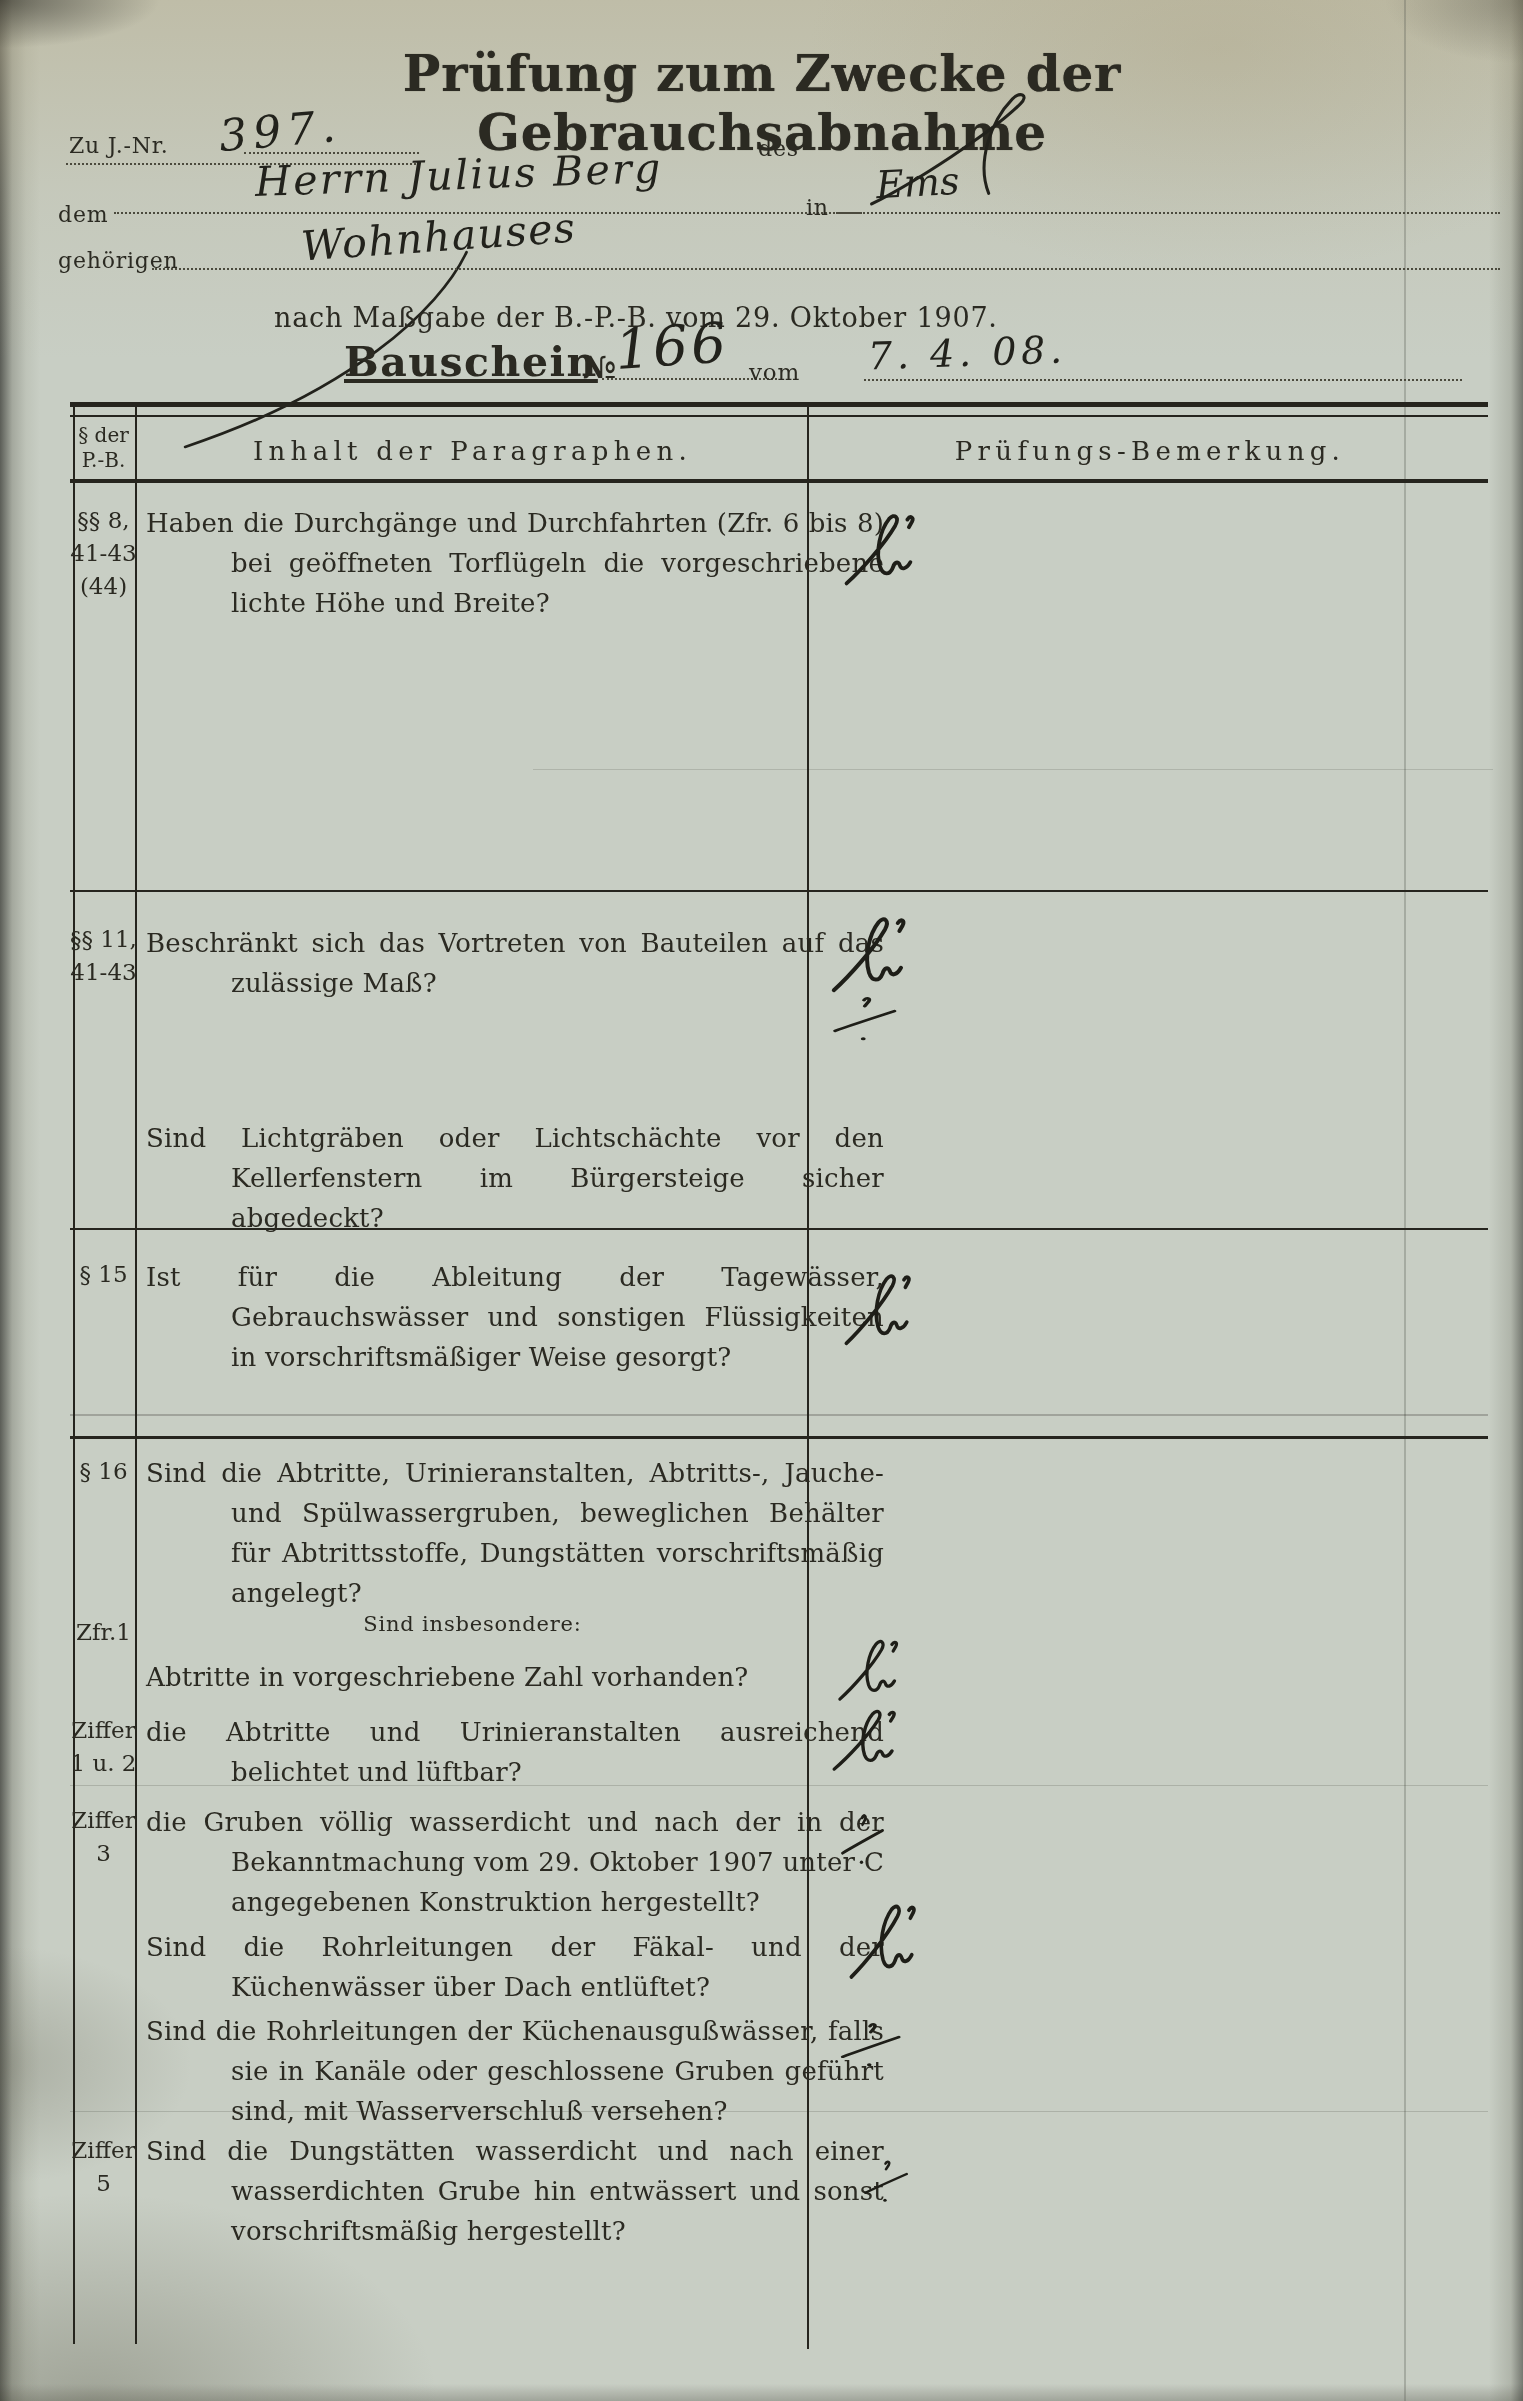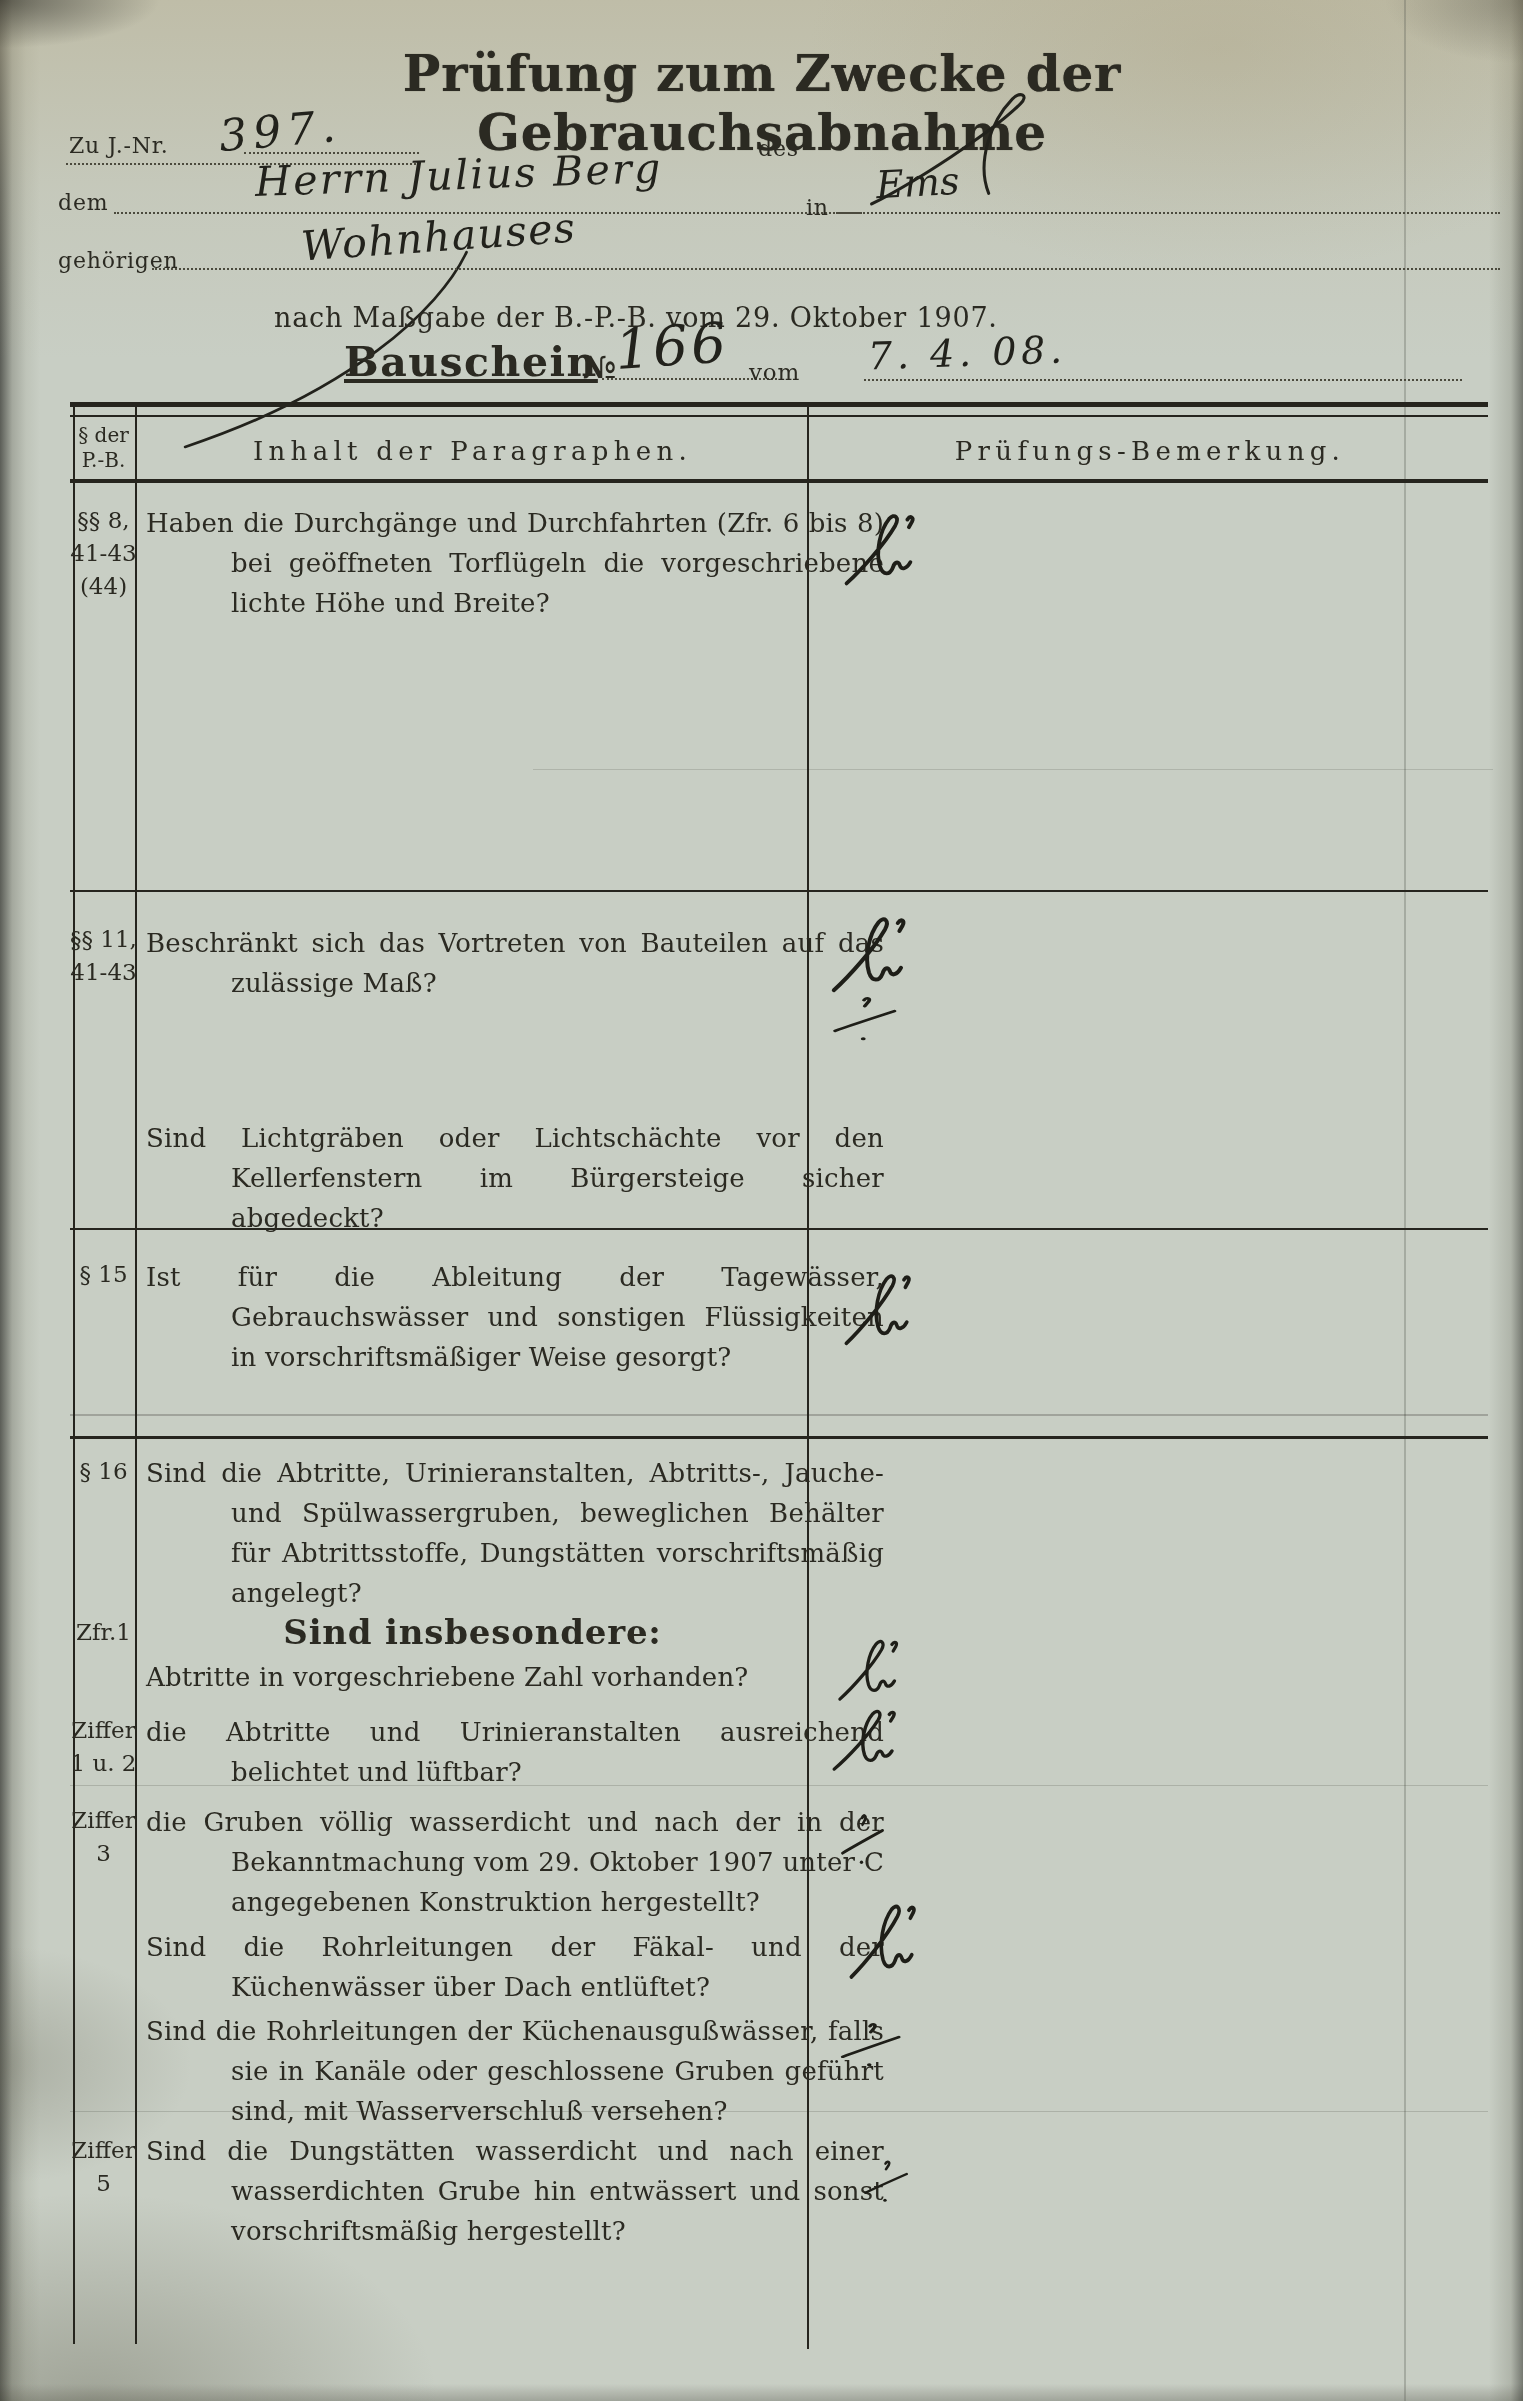--- a/index.html
+++ b/index.html
@@ -29,21 +29,21 @@
   .dotted{height:0;border-bottom:2.3px dotted #4b4a3d;}
   .hline{background:#26251e;}
   .vline{width:2.3px;background:#26251e;}
   .faint{background:#3c4138;}
   .hdr{font-size:26px;letter-spacing:5.3px;text-align:center;}
   .hdr1{font-size:20px;line-height:25px;text-align:center;}
   .pre{white-space:pre-line;}
   .ref{font-size:23px;line-height:33px;text-align:center;width:67px;}
   .q{font-size:26px;line-height:40px;text-align:justify;width:653px;padding-left:85px;text-indent:-85px;letter-spacing:0.2px;}
   .q-plain{font-size:26px;line-height:40px;width:653px;letter-spacing:0.2px;}
-  .subhead{font-size:34px;font-weight:bold;text-align:center;width:653px;letter-spacing:0.8px;}
+  .subhead{font-size:21px;font-weight:normal;text-align:center;width:653px;letter-spacing:0.8px;}
   .footer{font-size:22px;text-align:center;letter-spacing:0.8px;color:#3a392f;}
   .mark{stroke:#1e1e18;stroke-width:5;fill:none;stroke-linecap:round;stroke-linejoin:round;}
   .markdot{fill:#1e1e18;stroke:none;}
   svg.inkbox{overflow:visible;}
   .fold{background:rgba(92,97,86,.32);}
 </style>
 </head>
 <body>
 
 <svg width="0" height="0" style="position:absolute" aria-hidden="true">
@@ -68,21 +68,21 @@
   <div class="abs faint" style="left:70px;top:2111px;width:1418px;height:0.8px;opacity:.2"></div>
 
   <div class="abs print title" style="left:221px;top:44px;width:1082px">Prüfung zum Zwecke der Gebrauchsabnahme</div>
 
   <div class="abs print small" style="left:69px;top:133px">Zu J.-Nr.</div>
   <div class="abs hw" style="left:219px;top:105px;font-size:44px;letter-spacing:6.1px;transform:rotate(-5deg)">397.</div>
   <div class="abs dotted" style="left:244px;top:152px;width:175px"></div>
   <div class="abs dotted" style="left:66px;top:163px;width:354px"></div>
   <div class="abs print small" style="left:758px;top:136px">des</div>
 
-  <div class="abs print small" style="left:58px;top:190px">dem</div>
+  <div class="abs print small" style="left:58px;top:202px">dem</div>
   <div class="abs hw" style="left:255px;top:151px;font-size:41px;letter-spacing:2.3px;transform:rotate(-2deg)">Herrn Julius Berg</div>
   <div class="abs dotted" style="left:114px;top:212px;width:748px"></div>
   <div class="abs print small" style="left:806px;top:195px">in</div>
   <svg class="abs inkbox" style="left:861px;top:93px" width="190" height="114" viewBox="0 0 250 150" role="img">
     <path d="M14,146 C70,118 172,52 210,14 C221,3 210,-3 199,8 C170,38 152,92 168,132" fill="none" stroke="#22221c" stroke-width="4" stroke-linecap="round"></path>
   </svg>
   <div class="abs hw" style="left:876px;top:161px;font-size:38px;transform:rotate(-3deg)">Ems</div>
   <div class="abs dotted" style="left:836px;top:212px;width:664px"></div>
 
   <div class="abs print small" style="left:58px;top:248px">gehörigen</div>

